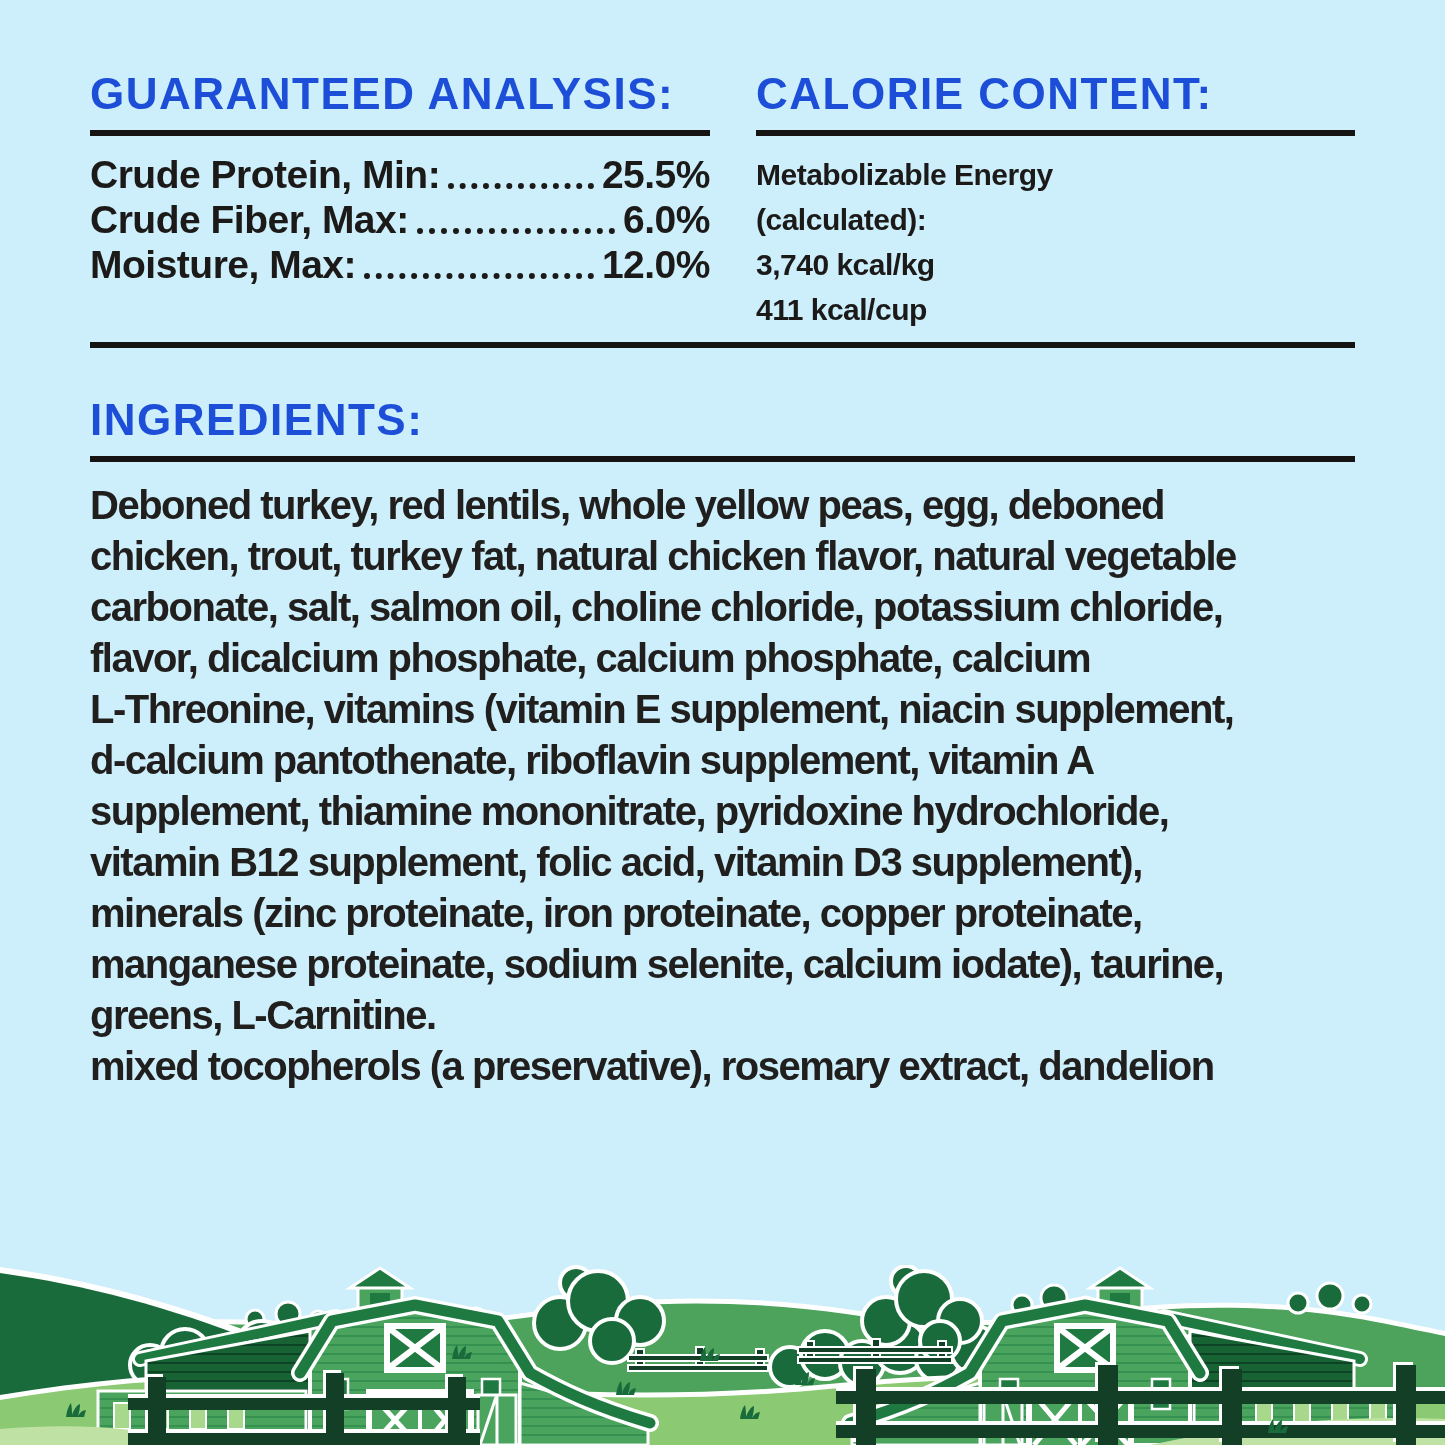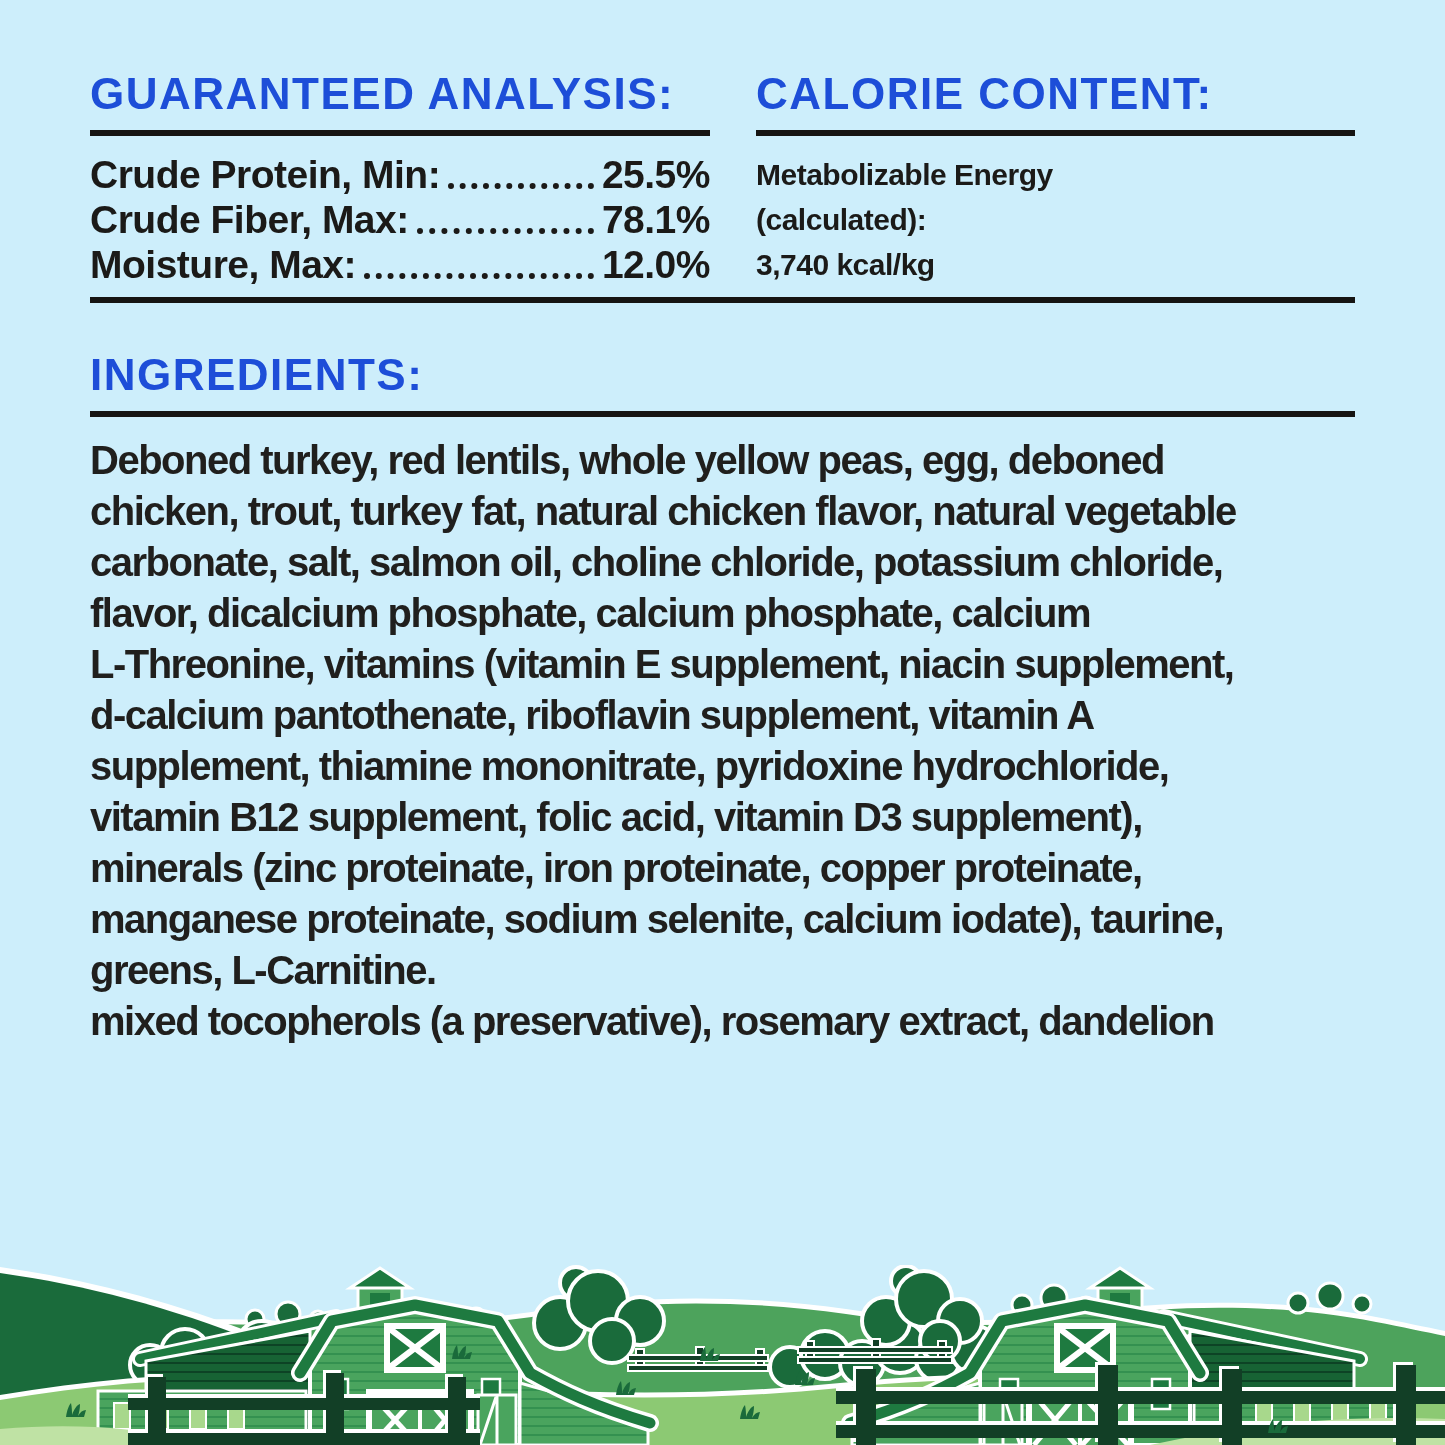--- a/index.html
+++ b/index.html
@@ -46,36 +46,37 @@
       <div class="sec-title">GUARANTEED ANALYSIS:</div>
       <div class="ga-body">
         <div class="ga-row">
           <span>Crude Protein, Min:</span>
           <span class="ga-dots"></span>
           <span>25.5%</span>
         </div>
         <div class="ga-row">
           <span>Crude Fiber, Max:</span>
           <span class="ga-dots"></span>
-          <span>78.1%</span>
+          <span>6.0%</span>
         </div>
         <div class="ga-row">
           <span>Moisture, Max:</span>
           <span class="ga-dots"></span>
           <span>12.0%</span>
         </div>
       </div>
     </div>
 
     <div>
       <div class="sec-title">CALORIE CONTENT:</div>
       <div class="cal-body">
         <div class="cal-line">Metabolizable Energy</div>
         <div class="cal-line">(calculated):</div>
         <div class="cal-line">3,740 kcal/kg</div>
+        <div class="cal-line">411 kcal/cup</div>
       </div>
     </div>
   </div>
 
   <div class="rule"></div>
 
   <div class="ing-title-wrap">
     <div class="sec-title ing-title">INGREDIENTS:</div>
     <div class="ing-underline"></div>
   </div>

